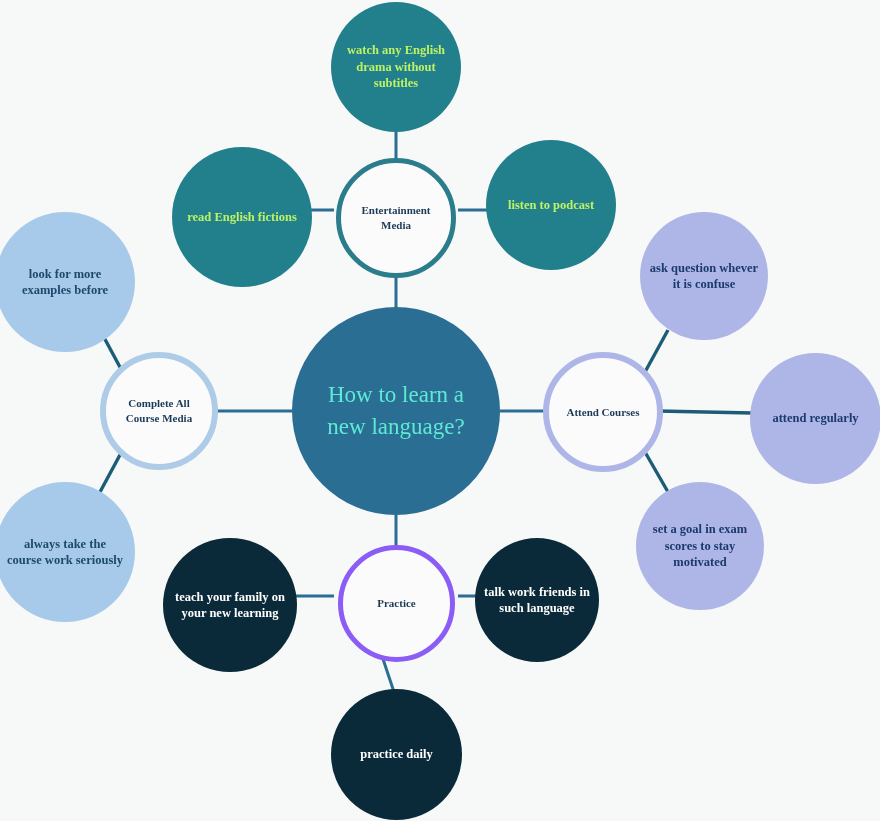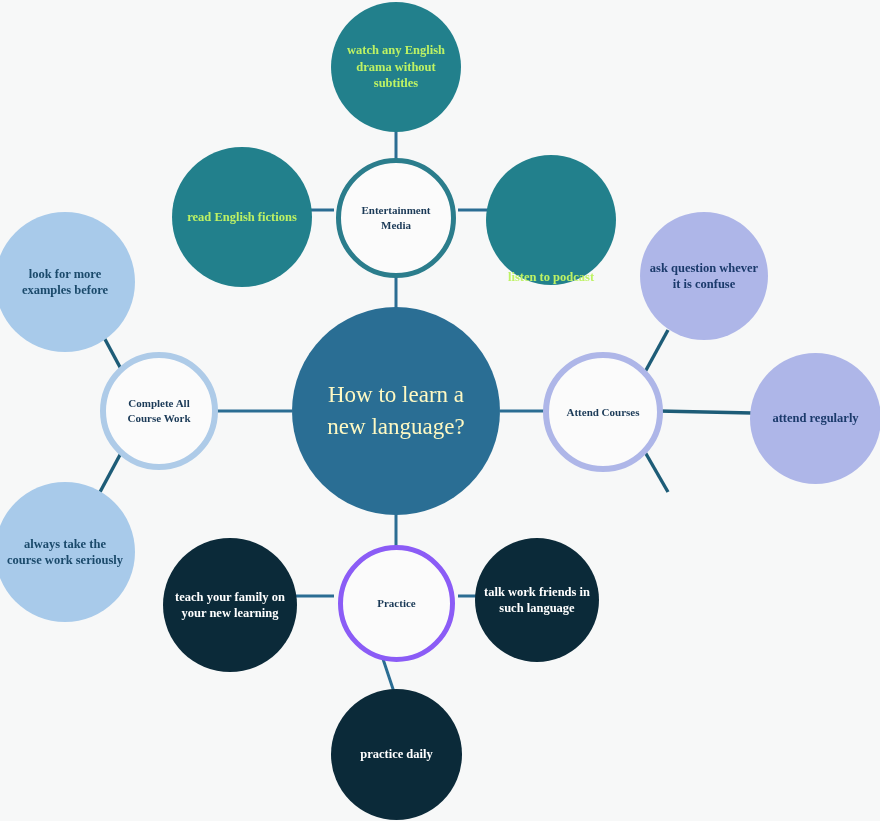--- a/index.html
+++ b/index.html
@@ -36,21 +36,21 @@
   .node .label {
     display: block;
     line-height: 1.32;
     padding: 0 6px;
     white-space: pre-line;
   }
 
   
   .n-root {
     background: #2a6e94;
-    color: #fef9c3;
+    color: #5eead4;
     font-size: 23px;
     font-weight: 400;
   }
   .n-root .label { line-height: 1.38; }
 
   
   .hub {
     background: #fbfbfb;
     color: #1b3a57;
     font-size: 11px;
@@ -101,42 +101,42 @@
 new language?</span>
   </div>
 
   <div class="node hub hub-entertainment" style="left:336px; top:158px; width:120px; height:120px;">
     <span class="label">Entertainment
 Media</span>
   </div>
 
   <div class="node hub hub-coursework" style="left:100px; top:352px; width:118px; height:118px;">
     <span class="label">Complete All
-Course Work</span>
+Course Media</span>
   </div>
 
   <div class="node hub hub-attend" style="left:543px; top:352px; width:120px; height:120px;">
     <span class="label">Attend Courses</span>
   </div>
 
   <div class="node hub hub-practice" style="left:338px; top:545px; width:117px; height:117px;">
     <span class="label">Practice</span>
   </div>
 
   <div class="node leaf fill-teal" style="left:331px; top:2px; width:130px; height:130px;">
     <span class="label">watch any English
 drama without
 subtitles</span>
   </div>
 
   <div class="node leaf fill-teal" style="left:172px; top:147px; width:140px; height:140px;">
     <span class="label">read  English fictions</span>
   </div>
 
-  <div class="node leaf fill-teal" style="left:486px; top:155px; width:130px; height:130px;align-items:flex-end;">
+  <div class="node leaf fill-teal" style="left:486px; top:140px; width:130px; height:130px;">
     <span class="label">listen to podcast</span>
   </div>
 
   <div class="node leaf fill-skyblue" style="left:-5px; top:212px; width:140px; height:140px;">
     <span class="label">look for more
 examples before</span>
   </div>
 
   <div class="node leaf fill-skyblue" style="left:-5px; top:482px; width:140px; height:140px;">
     <span class="label">always take the
@@ -145,20 +145,25 @@
 
   <div class="node leaf fill-peri" style="left:640px; top:212px; width:128px; height:128px;">
     <span class="label">ask question whever
 it is confuse</span>
   </div>
 
   <div class="node leaf fill-peri" style="left:750px; top:353px; width:131px; height:131px;">
     <span class="label">attend regularly</span>
   </div>
 
+  <div class="node leaf fill-peri" style="left:636px; top:482px; width:128px; height:128px;">
+    <span class="label">set a goal in exam
+scores to stay
+motivated</span>
+  </div>
 
   <div class="node leaf fill-navy" style="left:163px; top:538px; width:134px; height:134px;">
     <span class="label">teach your family on
 your new learning</span>
   </div>
 
   <div class="node leaf fill-navy" style="left:475px; top:538px; width:124px; height:124px;">
     <span class="label">talk work friends in
 such language</span>
   </div>

